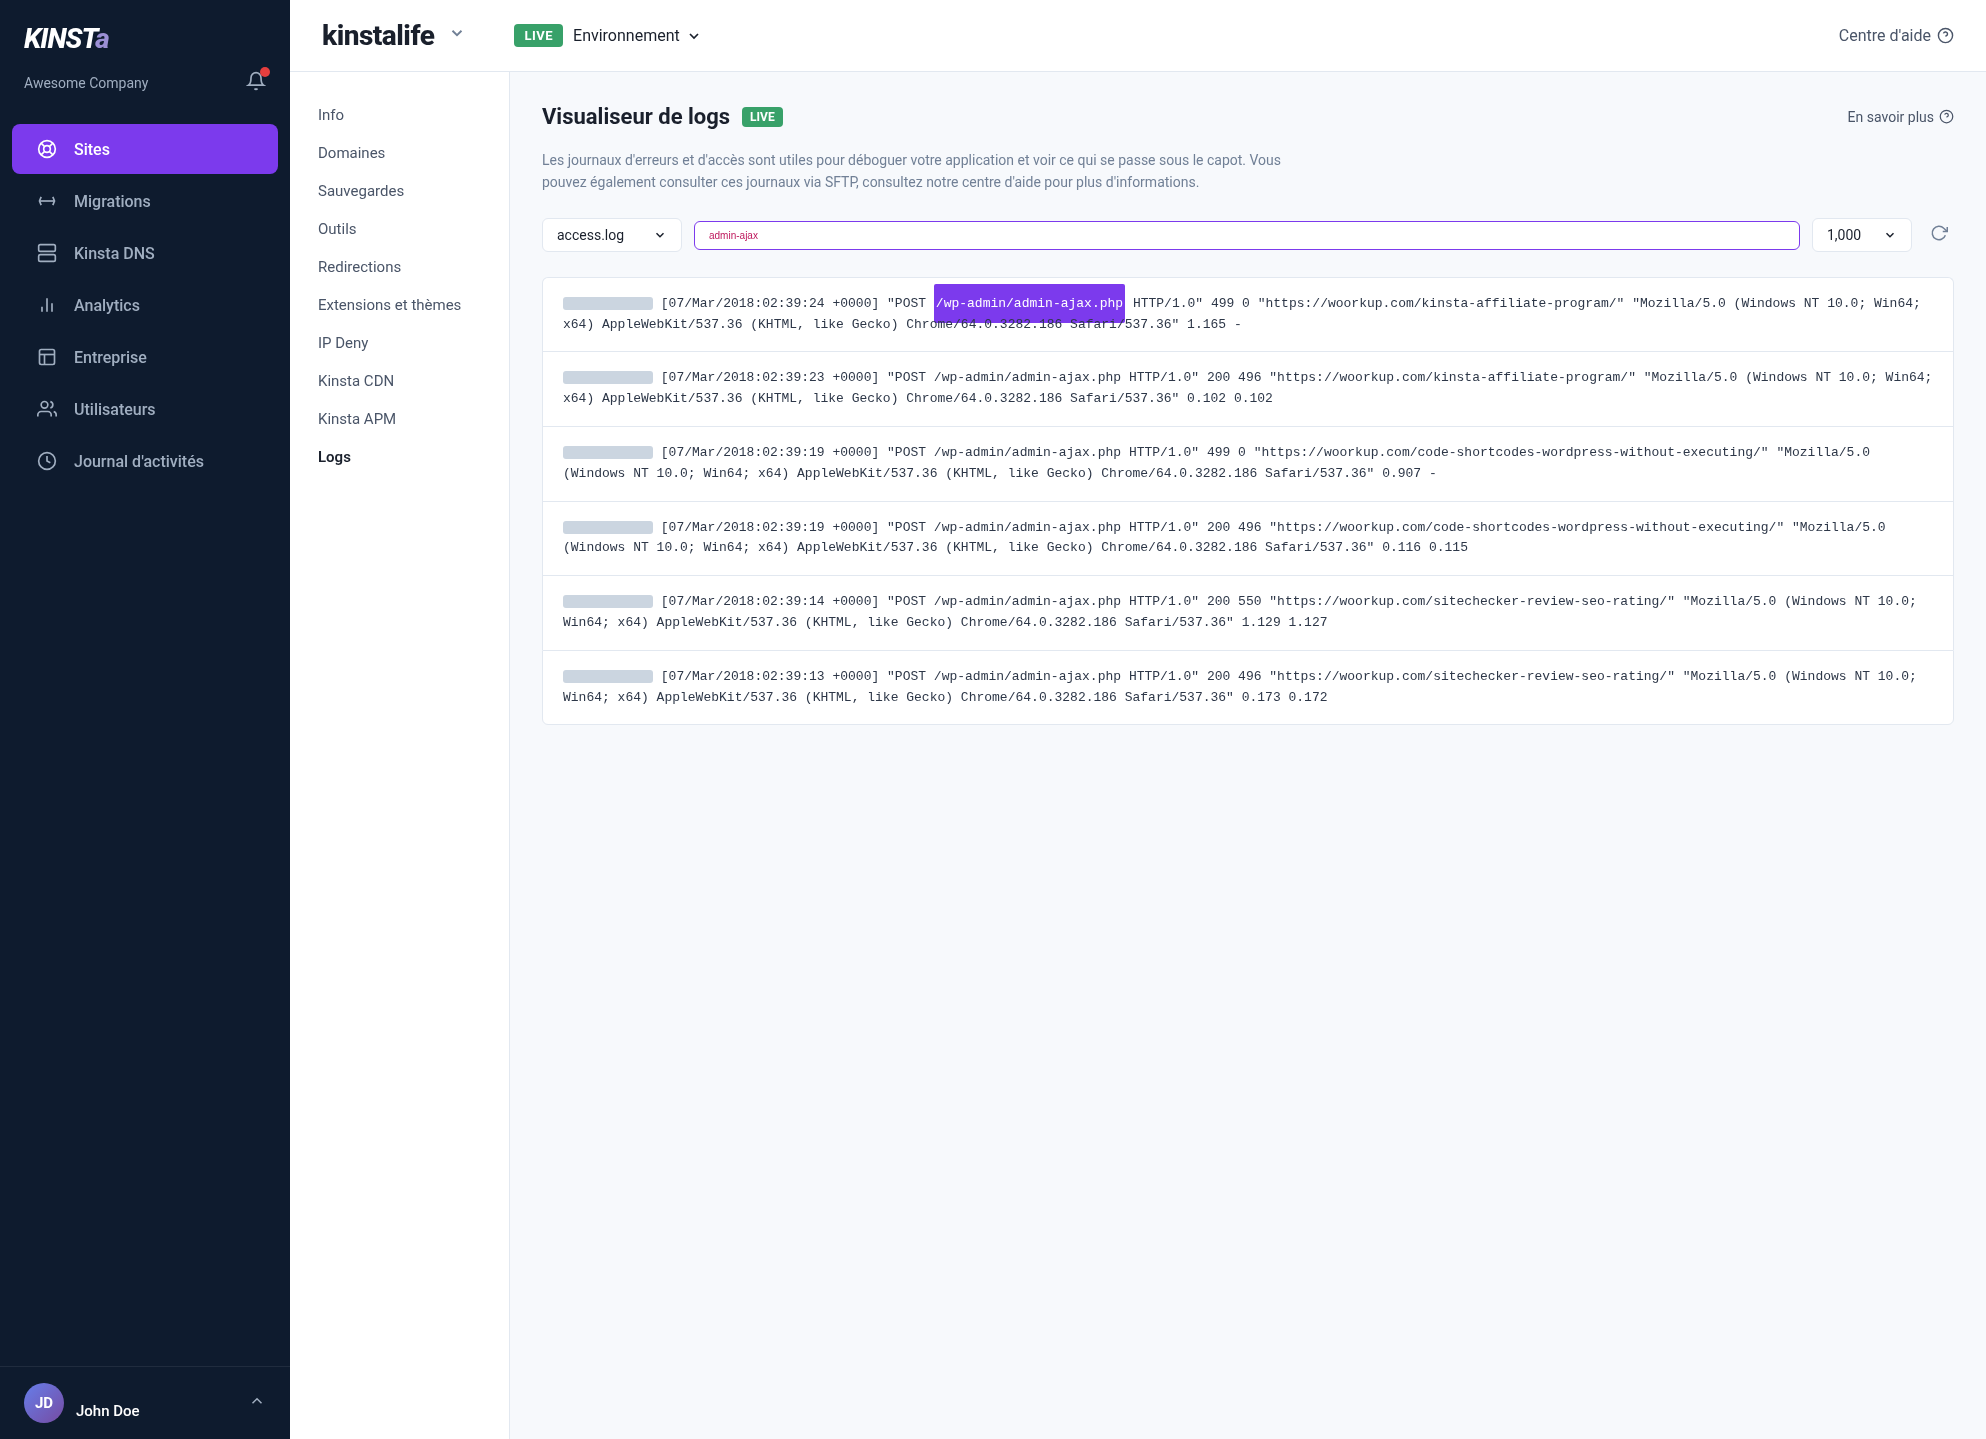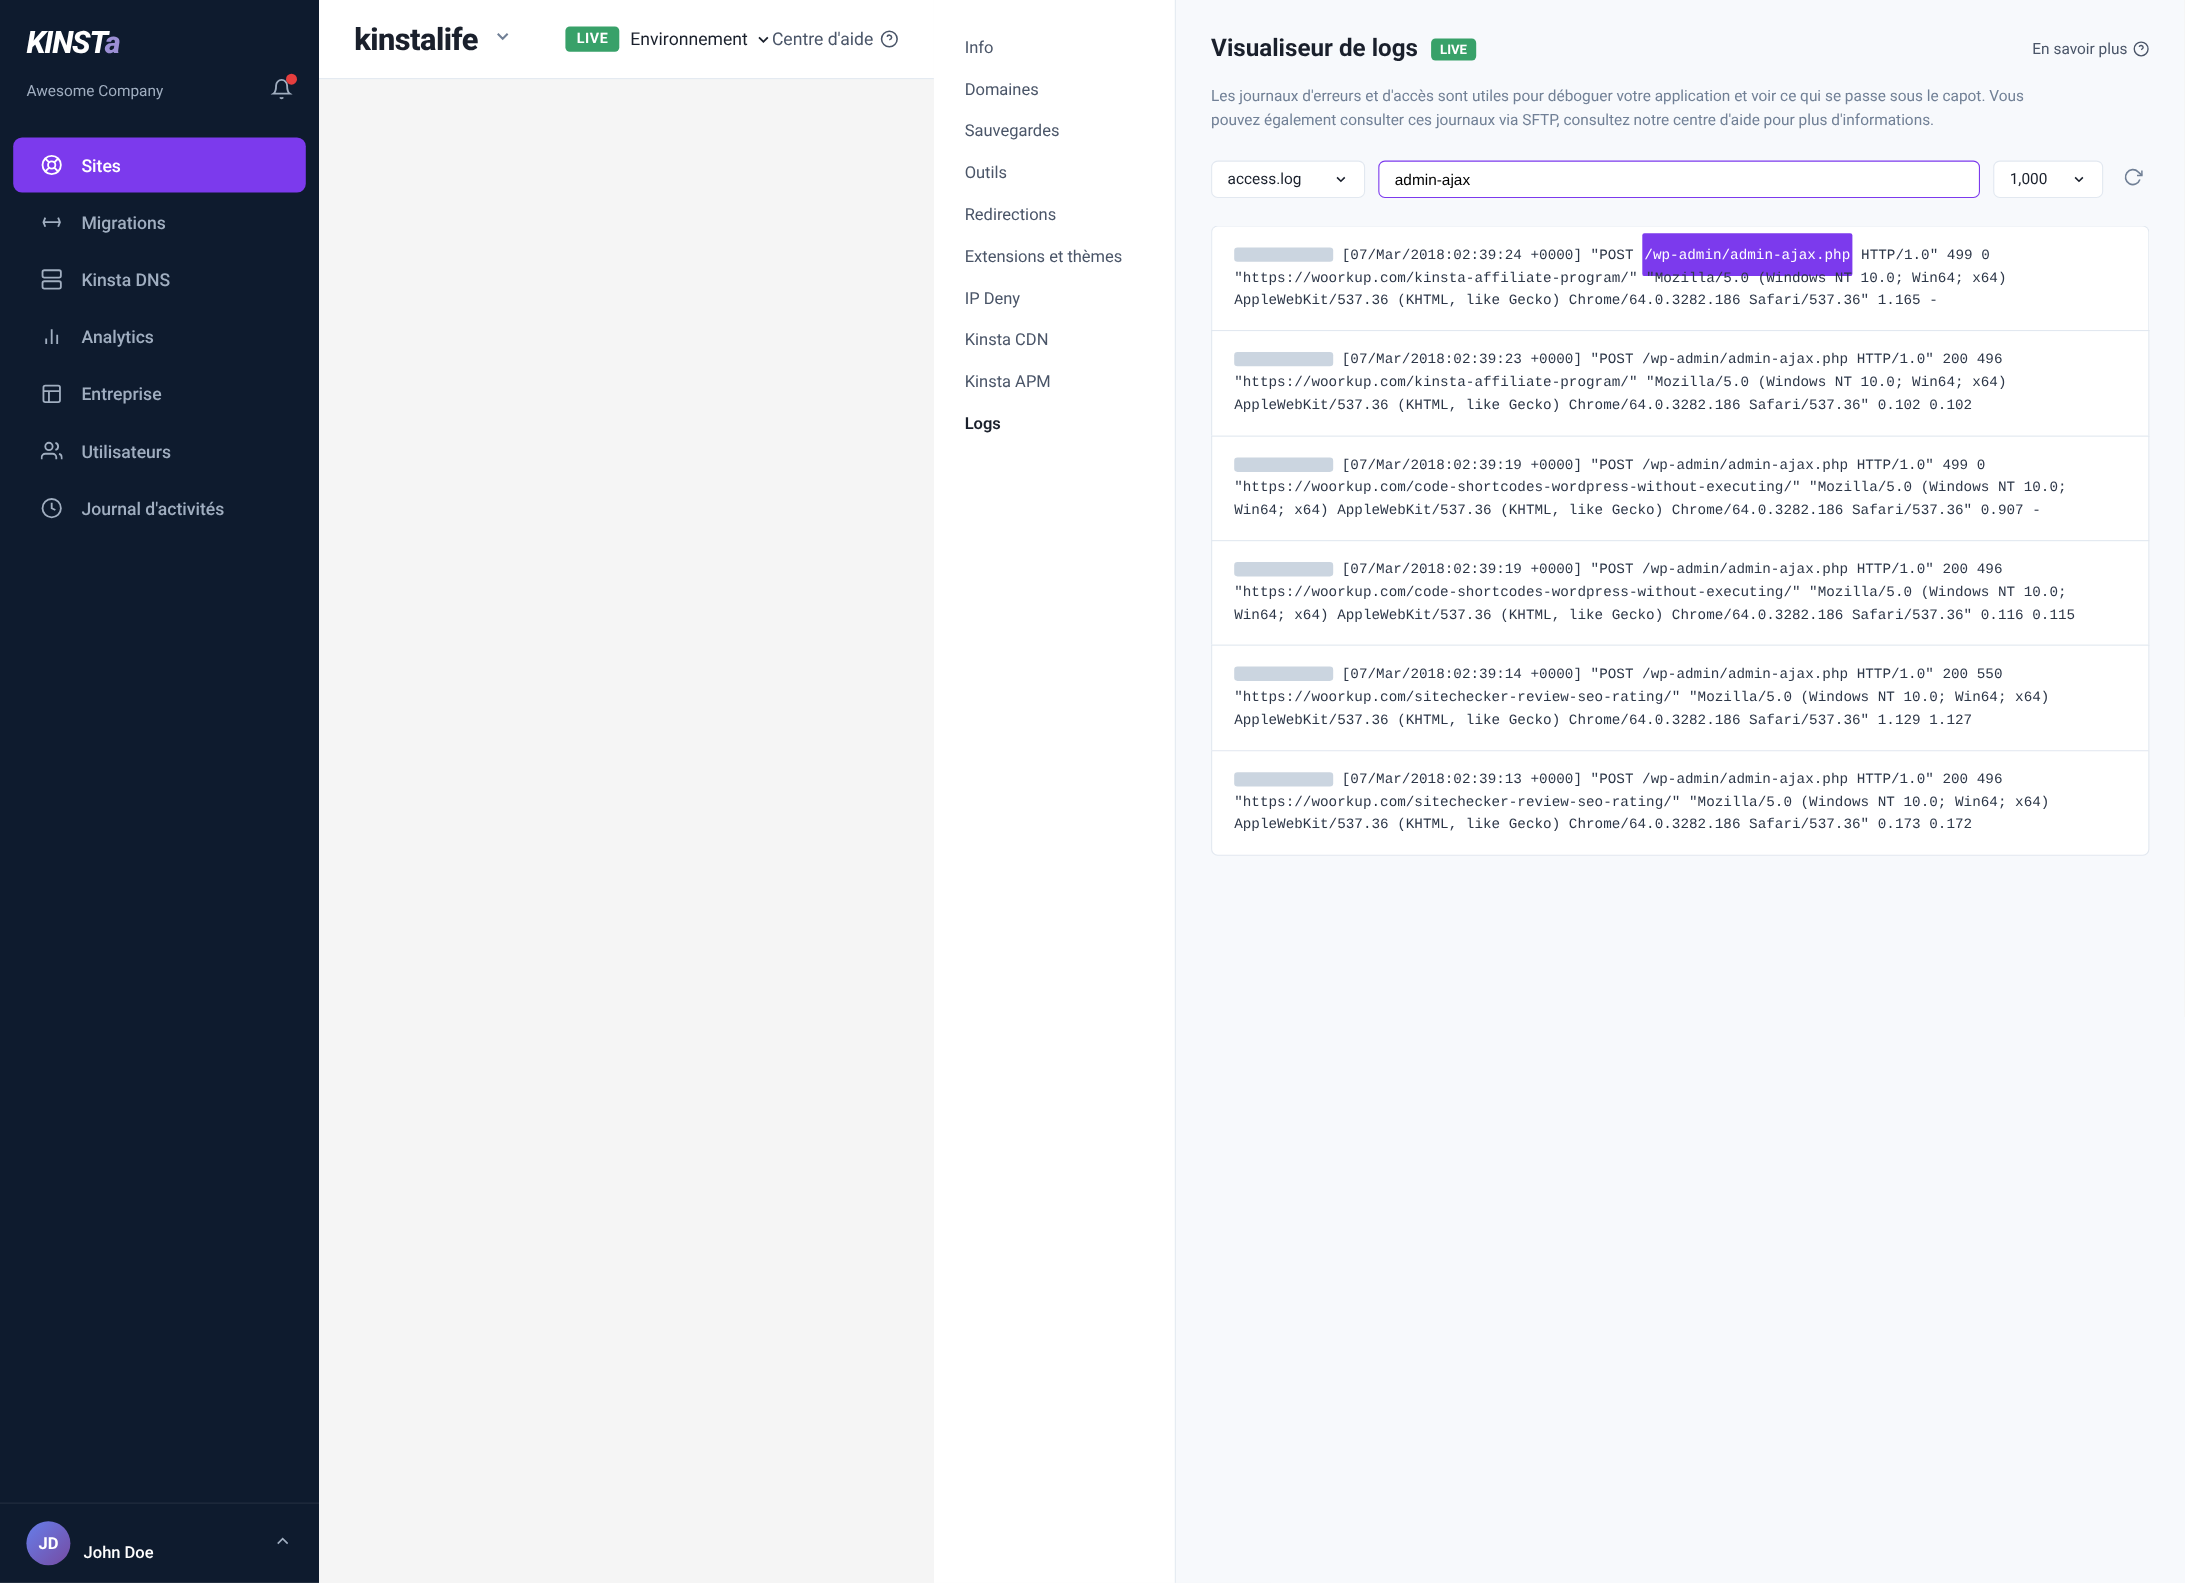--- a/index.html
+++ b/index.html
@@ -74,21 +74,21 @@
     .avatar {
       width: 40px; height: 40px;
       border-radius: 50%;
       background: linear-gradient(135deg, #667eea, #764ba2);
       display: flex; align-items: center; justify-content: center;
       color: #fff; font-weight: 700; font-size: 15px;
     }
     .user-name { font-size: 15px; color: #fff; font-weight: 500; margin-top: 16px; }
 
     
-    .main { flex: 1; display: flex; overflow: hidden; justify-content: flex-end; }
+    .main { flex: 1; display: flex; flex-direction: column; overflow: hidden; justify-content: flex-end; }
 
     
     .topbar {
       background: #fff;
       border-bottom: 1px solid #e2e8f0;
       padding: 0 32px;
       height: 72px;
       display: flex;
       align-items: center;
       justify-content: space-between;
@@ -166,21 +166,21 @@
       border: 1px solid #e2e8f0; background: #fff;
       padding: 8px 14px; border-radius: 6px;
       font-size: 14px; color: #1a202c; cursor: pointer;
       min-width: 140px;
     }
     .filter-input {
       flex: 1;
       border: 1px solid #7c3aed;
       background: #fff;
       padding: 8px 14px; border-radius: 6px;
-      font-size: 14px; color: #000000;
+      font-size: 10px; color: #be185d;
       outline: none;
     }
     .refresh-btn {
       margin-left: auto;
       background: none; border: none; cursor: pointer;
       color: #718096; font-size: 18px;
       padding: 6px;
     }
     .log-entries { display: flex; flex-direction: column; gap: 0; }
     .log-entry {

